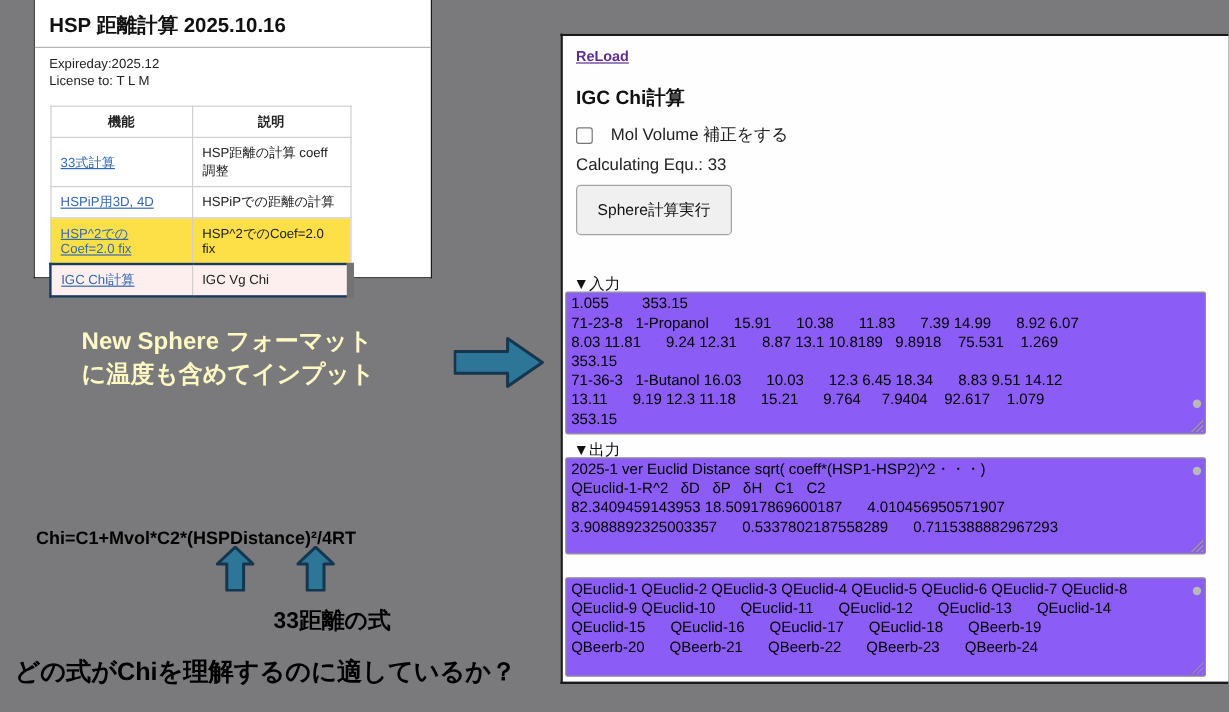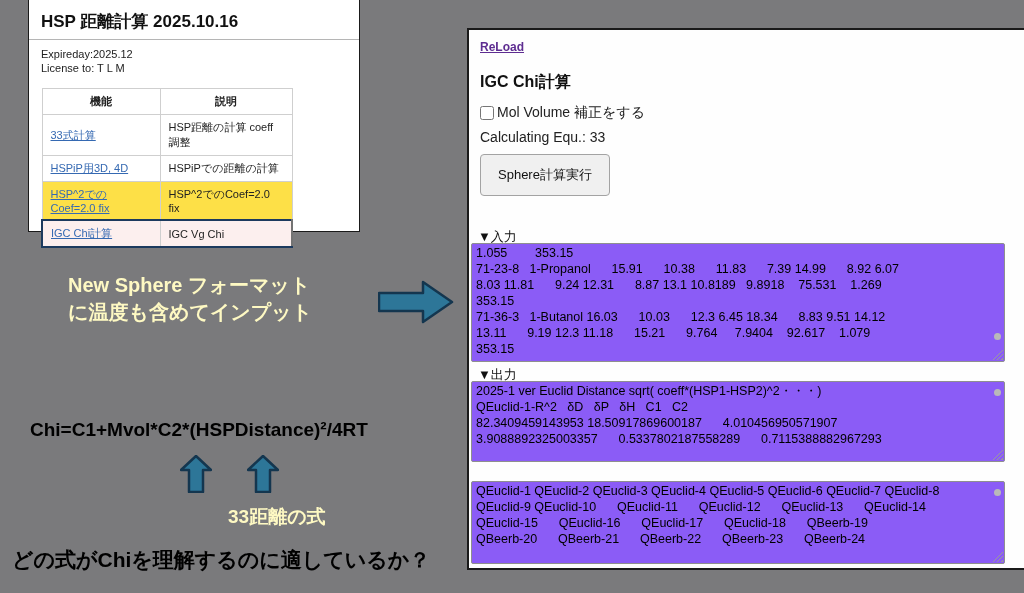--- a/index.html
+++ b/index.html
@@ -15,38 +15,38 @@
   .meta{margin:2px 12px;font-size:11px;color:#222;}
   table.func{border-collapse:collapse;margin:14px 0 0 12px;font-size:11px;}
   table.func th,table.func td{border:1px solid #cfcfcf;padding:5px 8px;}
   table.func th{font-weight:bold;text-align:center;color:#222;background:#fff;}
   table.func td.c1{width:118px;}
   table.func td.c2{width:132px;color:#222;}
   table.func tr.alt td{background:#fde047;}
   a.tbl-link{color:#3569b2;text-decoration:underline;cursor:pointer;}
   tr.hl td{background:#fcefee;border-top:2px solid #1c3a5e;border-bottom:2px solid #1c3a5e;}
   tr.hl td:first-child{border-left:2px solid #1c3a5e;}
-  tr.hl td:last-child{border-right:2px solid #737373;}
+  tr.hl td:last-child{border-right:6px solid #737373;}
 
   
   .note{position:absolute;left:68px;top:272px;font-size:20px;line-height:27px;font-weight:bold;color:#fef9c3;}
   .big-arrow{position:absolute;left:378px;top:280px;}
-  .formula{position:absolute;left:30px;top:419px;font-size:19px;font-weight:bold;color:#000;white-space:nowrap;}
+  .formula{position:absolute;left:30px;top:440px;font-size:15px;font-weight:bold;color:#000;white-space:nowrap;}
   .up-arrow-1{position:absolute;left:180px;top:455px;}
   .up-arrow-2{position:absolute;left:247px;top:455px;}
-  .formula-note{position:absolute;left:228px;top:504px;font-size:19px;font-weight:bold;color:#fef9c3;}
+  .formula-note{position:absolute;left:228px;top:504px;font-size:19px;font-weight:bold;color:#000000;}
   .question{position:absolute;left:12px;top:546px;font-size:21px;font-weight:bold;color:#000;}
 
   
   .right-panel{position:absolute;left:467px;top:28px;width:557px;height:542px;background:#fefefe;
     border:2px solid #1a1a1a;border-right:none;}
   .rp-reload{position:absolute;left:11px;top:10px;font-size:12px;font-weight:bold;
     color:#5e2d91;text-decoration:underline;cursor:pointer;}
   .rp-heading{position:absolute;left:11px;top:42px;font-size:16px;font-weight:bold;color:#111;}
-  .rp-check{position:absolute;left:11px;top:74px;font-size:14px;color:#222;display:flex;align-items:center;gap:3px;}
+  .rp-check{position:absolute;left:11px;top:74px;font-size:14px;color:#222;display:flex;align-items:center;gap:15px;}
   .rp-check input{width:14px;height:14px;margin:0;}
   .rp-calc{position:absolute;left:11px;top:99px;font-size:14px;color:#222;}
   .rp-btn{position:absolute;left:11px;top:124px;padding:11px 17px;font-size:13px;color:#111;
     background:#f0f0f0;border:1px solid #a3a3a3;border-radius:4px;cursor:pointer;
     font-family:"Liberation Sans","DejaVu Sans",sans-serif;}
   .sec-label{position:absolute;left:9px;font-size:13px;color:#111;}
   .lab-in{top:198px;} .lab-out{top:336px;}
 
   .ta-wrap{position:absolute;left:2px;width:534px;}
   .w-in{top:213px;height:119px;} .w-out{top:351px;height:81px;} .w-list{top:451px;height:83px;}

